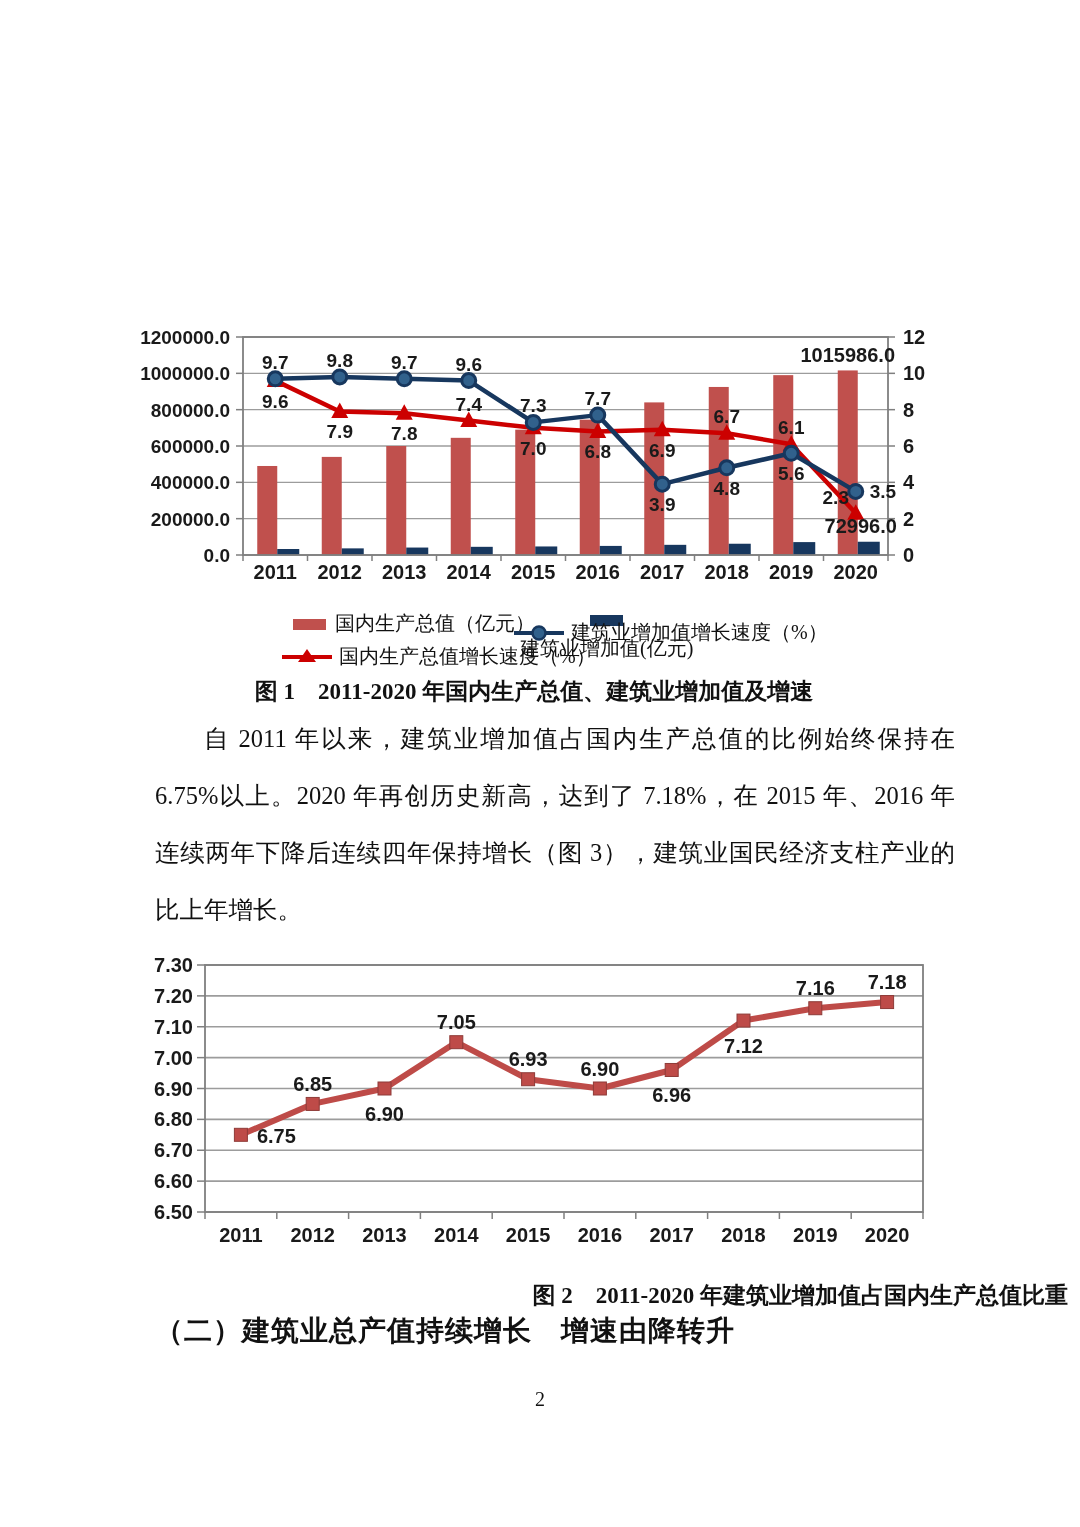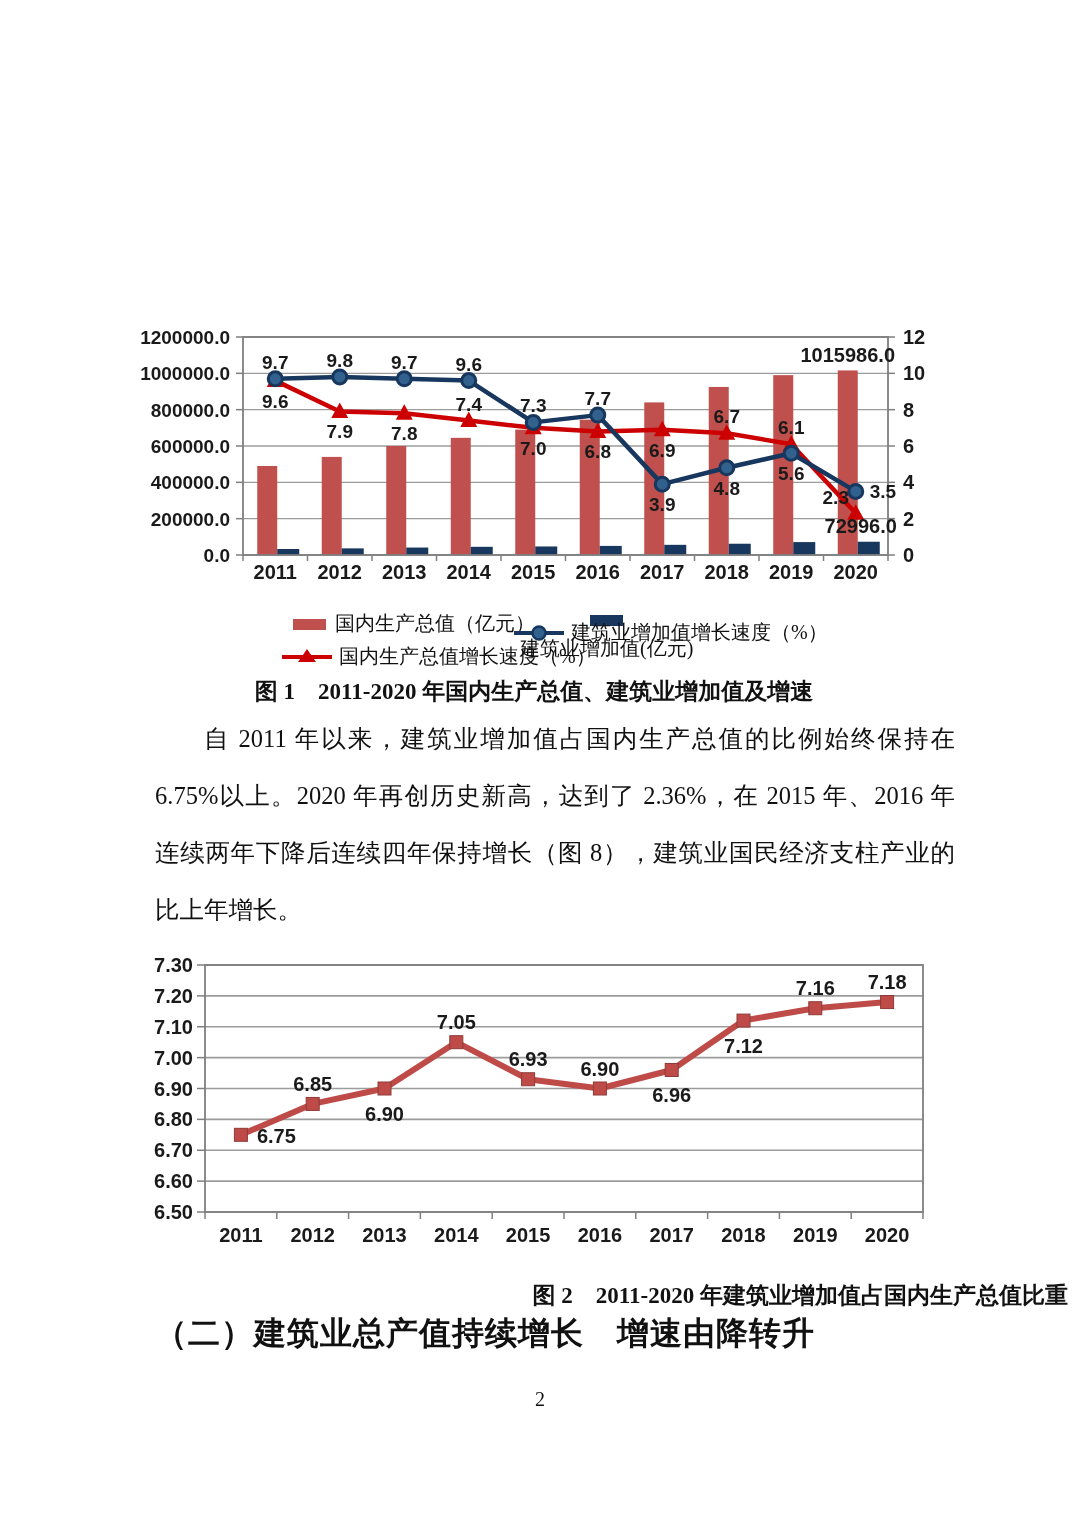--- a/index.html
+++ b/index.html
@@ -7,21 +7,21 @@
         font-family:"Liberation Serif",serif;color:#111;overflow:hidden;}
   .para{position:absolute;width:800px;left:140px;font-size:24.5px;line-height:57px;}
   .pline{text-align:justify;text-align-last:justify;white-space:nowrap;}
   .pline.last{text-align-last:left;}
   .pline.indent{text-indent:49px;}
   .caption{position:absolute;left:0;width:1068px;text-align:center;
            font-size:23px;font-weight:bold;}
   .legend-item{position:absolute;display:flex;align-items:center;gap:5px;
                font-size:20px;white-space:nowrap;}
   .legend-item svg{flex:0 0 auto;}
-  .heading{position:absolute;left:155px;top:1312px;font-size:32px;font-weight:bold;
+  .heading{position:absolute;left:155px;top:1312px;font-size:28px;font-weight:bold;
            letter-spacing:1px;}
   .pagenum{position:absolute;left:0;top:1388px;width:1080px;text-align:center;font-size:20px;}
   svg.chart{position:absolute;}
   svg text{font-family:"Liberation Sans",sans-serif;font-weight:bold;fill:#1a1a1a;}
 </style>
 </head>
 <body>
 
 <div class="page">
 
@@ -174,22 +174,22 @@
         <line x1="0" y1="10" x2="50" y2="10" stroke="#17375E" stroke-width="4"></line>
         <circle cx="25" cy="10" r="6.5" fill="#31618C" stroke="#17375E" stroke-width="2.5"></circle>
       </svg>
     <span>建筑业增加值增长速度（%）</span>
   </div>
 
   <div class="caption" style="top:676px;">图 1　2011-2020 年国内生产总值、建筑业增加值及增速</div>
 
   <div class="para" style="top:710px;margin-left:15px;">
     <div class="pline indent">自 2011 年以来，建筑业增加值占国内生产总值的比例始终保持在</div>
-    <div class="pline">6.75%以上。2020 年再创历史新高，达到了 2.36%，在 2015 年、2016 年</div>
-    <div class="pline">连续两年下降后连续四年保持增长（图 8），建筑业国民经济支柱产业的</div>
+    <div class="pline">6.75%以上。2020 年再创历史新高，达到了 7.18%，在 2015 年、2016 年</div>
+    <div class="pline">连续两年下降后连续四年保持增长（图 3），建筑业国民经济支柱产业的</div>
     <div class="pline last">比上年增长。</div>
   </div>
 
   <svg id="chart2" class="chart" style="left:110px;top:952px;" width="860" height="300">
       <line x1="95" y1="13" x2="813" y2="13" stroke="#9C9C9C" stroke-width="1.6"></line>
       <line x1="87" y1="13" x2="95" y2="13" stroke="#7F7F7F" stroke-width="1.5"></line>
       <text x="83" y="20" text-anchor="end" font-size="20">7.30</text>
       <line x1="95" y1="43.874999999999886" x2="813" y2="43.874999999999886" stroke="#9C9C9C" stroke-width="1.6"></line>
       <line x1="87" y1="43.874999999999886" x2="95" y2="43.874999999999886" stroke="#7F7F7F" stroke-width="1.5"></line>
       <text x="83" y="50.874999999999886" text-anchor="end" font-size="20">7.20</text>

